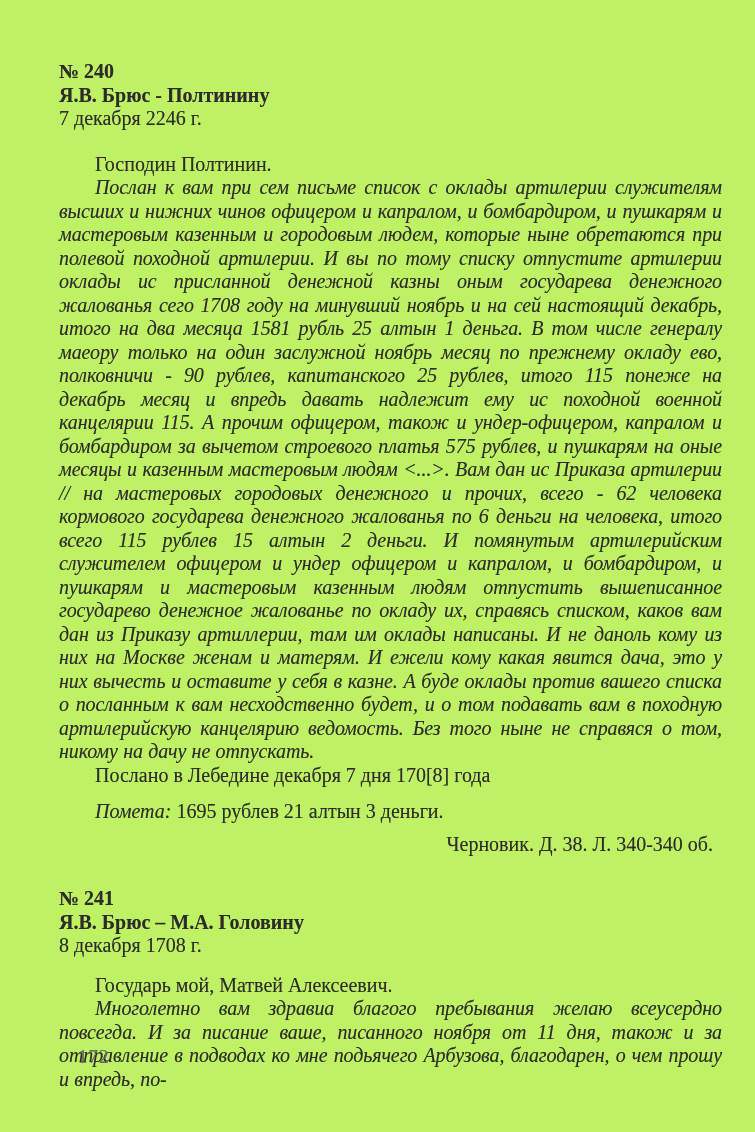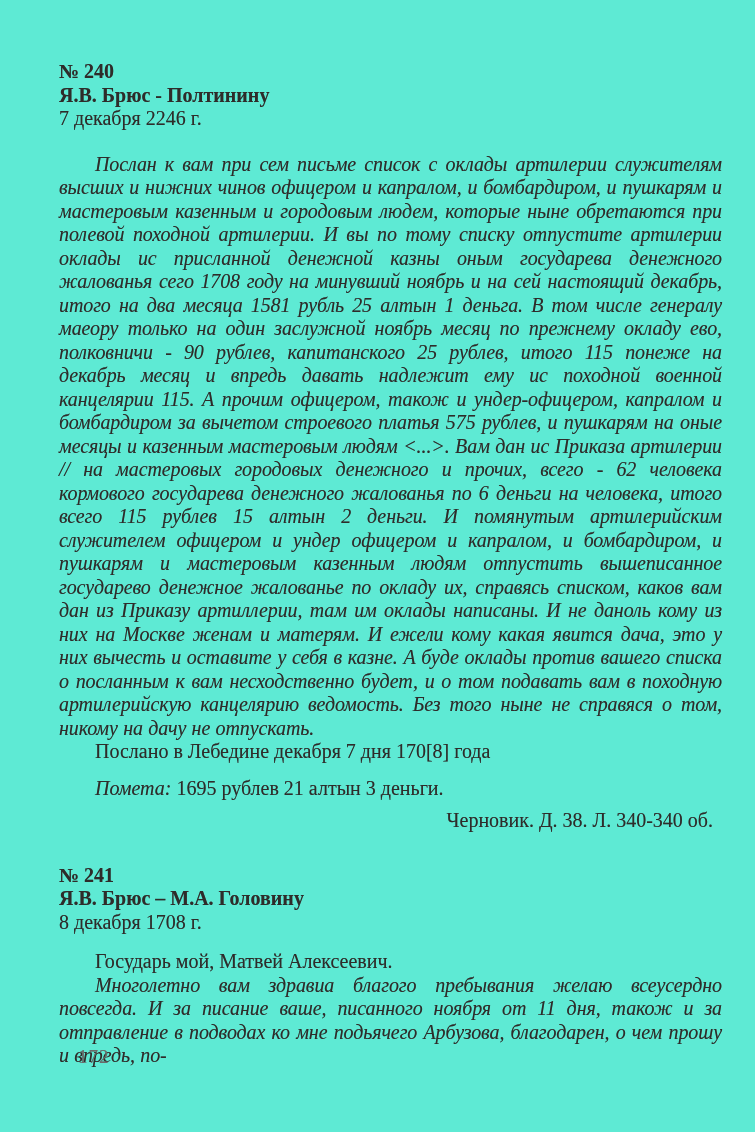--- a/index.html
+++ b/index.html
@@ -4,21 +4,21 @@
 <style>
   html, body {
     margin: 0;
     padding: 0;
     background: #ffffff;
   }
   .page {
     position: relative;
     width: 755px;
     height: 1132px;
-    background: #5eead4;
+    background: #bef264;
     font-family: "Liberation Serif", serif;
     color: #2e2c2a;
     overflow: hidden;
     box-sizing: border-box;
   }
   .content {
     position: absolute;
     left: 59px;
     top: 60px;
     width: 663px;
@@ -74,20 +74,21 @@
 <div class="page">
   <div class="content">
 
     <section>
       <div class="line bold">№ 240</div>
       <div class="line bold">Я.В. Брюс - Полтинину</div>
       <div class="line">7 декабря 2246 г.</div>
 
       <div class="spacer-lg"></div>
 
+      <p class="indented">Господин Полтинин.</p>
       <p class="body-par">Послан к вам при сем письме список с оклады артилерии служителям высших и нижних чинов офицером и капралом, и бомбардиром, и пушкарям и мастеровым казенным и городовым людем, которые ныне обретаются при полевой походной артилерии. И вы по тому списку отпустите артилерии оклады ис присланной денежной казны оным государева денежного жалованья сего 1708 году на минувший ноябрь и на сей настоящий декабрь, итого на два месяца 1581 рубль 25 алтын 1 деньга. В том числе генералу маеору только на один заслужной ноябрь месяц по прежнему окладу ево, полковничи - 90 рублев, капитанского 25 рублев, итого 115 понеже на декабрь месяц и впредь давать надлежит ему ис походной военной канцелярии 115. А прочим офицером, також и ундер-офицером, капралом и бомбардиром за вычетом строевого платья 575 рублев, и пушкарям на оные месяцы и казенным мастеровым людям &lt;...&gt;. Вам дан ис Приказа артилерии // на мастеровых городовых денежного и прочих, всего - 62 человека кормового государева денежного жалованья по 6 деньги на человека, итого всего 115 рублев 15 алтын 2 деньги. И помянутым артилерийским служителем офицером и ундер офицером и капралом, и бомбардиром, и пушкарям и мастеровым казенным людям отпустить вышеписанное государево денежное жалованье по окладу их, справясь списком, каков вам дан из Приказу артиллерии, там им оклады написаны. И не даноль кому из них на Москве женам и матерям. И ежели кому какая явится дача, это у них вычесть и оставите у себя в казне. А буде оклады против вашего списка о посланным к вам несходственно будет, и о том подавать вам в походную артилерийскую канцелярию ведомость. Без того ныне не справяся о том, никому на дачу не отпускать.</p>
       <p class="indented">Послано в Лебедине декабря 7 дня 170[8]  года</p>
 
       <div class="spacer-sm"></div>
 
       <p class="indented"><span class="italic">Помета:</span><span> 1695 рублев 21 алтын 3 деньги.</span></p>
 
       <p class="right-align">Черновик. Д. 38. Л. 340-340 об.</p>
     </section>
 

